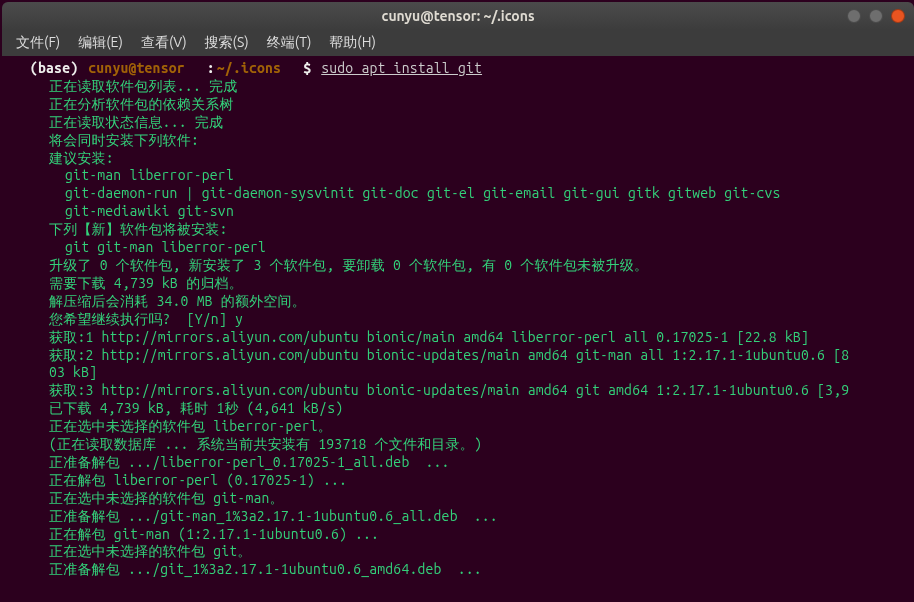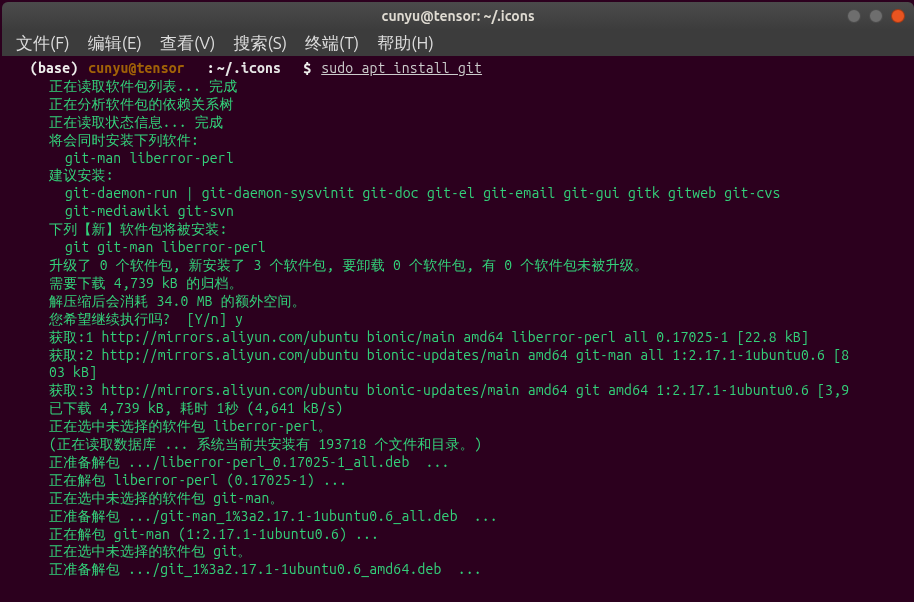--- a/index.html
+++ b/index.html
@@ -56,41 +56,41 @@
       background: #3c3c3c;
       height: 26px;
       display: flex;
       align-items: center;
       padding: 0 6px;
       gap: 2px;
     }
     .menu-item {
       color: #dcdcdc;
       font-family: "Ubuntu", sans-serif;
-      font-size: 17px;
+      font-size: 14px;
       padding: 3px 8px;
       cursor: pointer;
     }
     .terminal {
       background: #2c001e;
       padding: 4px 6px;
       font-size: 14px;
       line-height: 15.9px;
       letter-spacing: 0.2px;
       height: calc(602px - 54px);
       overflow: hidden;
     }
     .line {
       white-space: pre;
       color: #c0c0c0;
     }
     .green { color: #a16207; font-weight: bold; }
     .greenn { color: #33d17a; margin-left: 40px; }
     .white { color: #eeeeec; font-weight: bold; margin-left: 20px; }
-    .blue { color: #e5e5e5; font-weight: bold; margin-top: 10px; }
+    .blue { color: #a16207; font-weight: bold; margin-top: 10px; }
     .gray { color: #cccccc; text-decoration: underline; }
   </style>
 </head>
 <body>
 
 <div class="titlebar">
   <span class="title">cunyu@tensor: ~/.icons</span>
   <div class="win-controls">
     <div class="wc wc-min"></div>
     <div class="wc wc-max"></div>
@@ -106,22 +106,22 @@
   <div class="menu-item">终端(T)</div>
   <div class="menu-item">帮助(H)</div>
 </div>
 
 <div class="terminal">
   <div class="line"><span class="white">(base) </span><span class="green">cunyu@tensor</span><span class="white">:</span><span class="blue">~/.icons</span><span class="white">$ </span><span class="gray">sudo apt install git</span></div>
   <div class="line greenn">正在读取软件包列表... 完成</div>
   <div class="line greenn">正在分析软件包的依赖关系树       </div>
   <div class="line greenn">正在读取状态信息... 完成       </div>
   <div class="line greenn">将会同时安装下列软件:</div>
+  <div class="line greenn">建议安装:</div>
   <div class="line greenn">  git-man liberror-perl</div>
-  <div class="line greenn">建议安装:</div>
   <div class="line greenn">  git-daemon-run | git-daemon-sysvinit git-doc git-el git-email git-gui gitk gitweb git-cvs</div>
   <div class="line greenn">  git-mediawiki git-svn</div>
   <div class="line greenn">下列【新】软件包将被安装:</div>
   <div class="line greenn">  git git-man liberror-perl</div>
   <div class="line greenn">升级了 0 个软件包, 新安装了 3 个软件包, 要卸载 0 个软件包, 有 0 个软件包未被升级。</div>
   <div class="line greenn">需要下载 4,739 kB 的归档。</div>
   <div class="line greenn">解压缩后会消耗 34.0 MB 的额外空间。</div>
   <div class="line greenn">您希望继续执行吗?  [Y/n] y</div>
   <div class="line greenn">获取:1 http://mirrors.aliyun.com/ubuntu bionic/main amd64 liberror-perl all 0.17025-1 [22.8 kB]</div>
   <div class="line greenn">获取:2 http://mirrors.aliyun.com/ubuntu bionic-updates/main amd64 git-man all 1:2.17.1-1ubuntu0.6 [8</div>

